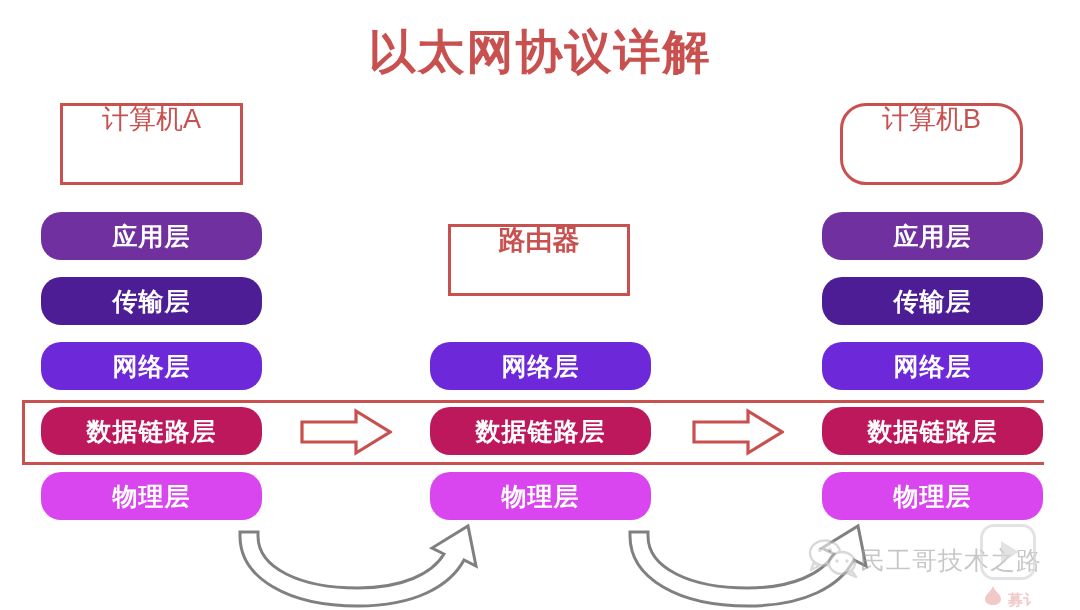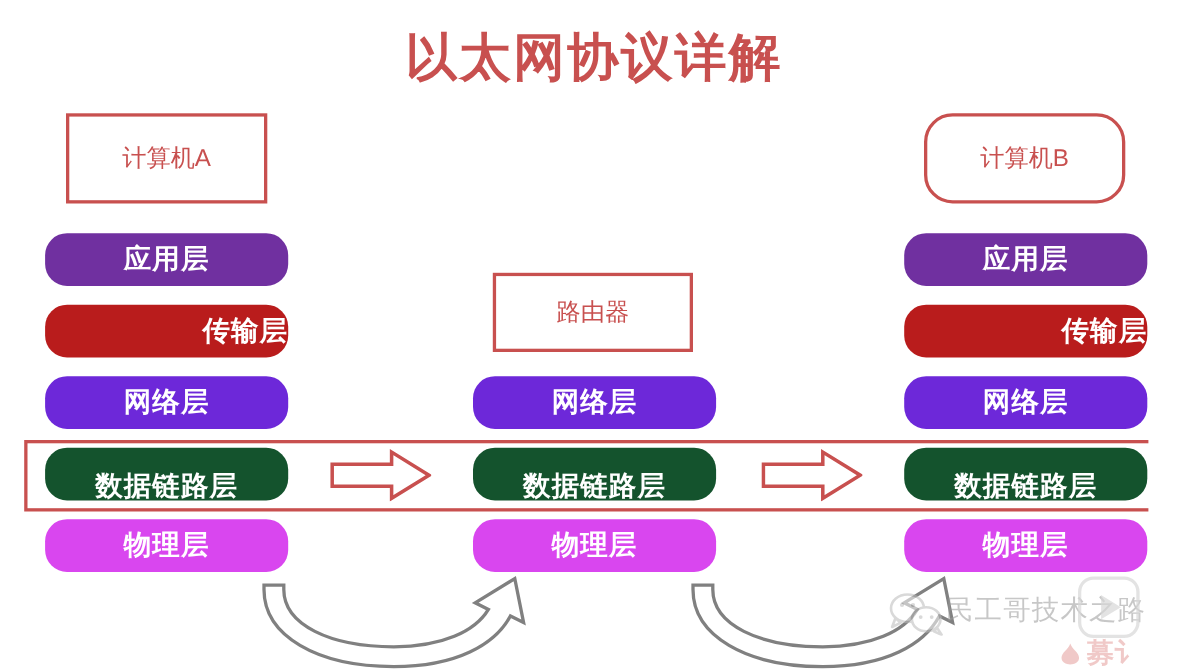--- a/index.html
+++ b/index.html
@@ -33,47 +33,47 @@
     white-space: nowrap;
   }
 
   
   .node-box {
     position: absolute;
     box-sizing: border-box;
     border: 3px solid #C8504F;
     background: #ffffff;
     display: flex;
-    align-items: center;
+    align-items: flex-start;
     justify-content: center;
     color: #C8504F;
-    font-size: 22px;
+    font-size: 27px;
     line-height: 1;
     white-space: nowrap;
   }
 
   
   .layer {
     position: absolute;
     box-sizing: border-box;
     border-radius: 20px;
     display: flex;
     align-items: center;
     justify-content: center;
     color: #ffffff;
     font-weight: bold;
     font-size: 25px;
     line-height: 1;
     white-space: nowrap;
     letter-spacing: 1px;
   }
   .layer.app   { background: #7030A0; }
-  .layer.trans { background: #b91c1c; justify-content: flex-end; }
+  .layer.trans { background: #4c1d95; }
   .layer.net   { background: #6d28d9; }
-  .layer.link  { background: #14532d; align-items: flex-end; }
+  .layer.link  { background: #be185d; }
   .layer.phys  { background: #d946ef; }
 
   
   .link-band {
     position: absolute;
     box-sizing: border-box;
     left: 22px;
     top: 400px;
     width: 1036px;
     height: 65px;
@@ -88,21 +88,21 @@
 
   
   .curve-arrow {
     position: absolute;
   }
 
   
   .watermark {
     position: absolute;
     display: flex;
-    align-items: flex-start;
+    align-items: center;
     gap: 0;
     opacity: 0.55;
   }
   .wm-text {
     font-size: 25px;
     color: #9a9a9a;
     white-space: nowrap;
     letter-spacing: 1px;
   }
   .wm-play {
@@ -128,21 +128,21 @@
   .wm-corner {
     position: absolute;
     right: 6px;
     bottom: 0px;
     display: flex;
     align-items: flex-end;
     gap: 4px;
     opacity: 0.45;
   }
   .wm-corner-text {
-    font-size: 25px;
+    font-size: 15px;
     color: #e08a86;
     font-weight: bold;
     white-space: nowrap;
   }
 </style>
 </head>
 <body>
 
 <div id="stage">
 
@@ -161,21 +161,21 @@
   <div class="layer net" style="left:41px; top:342px; width:221px; height:48px;">
     <span>网络层</span>
   </div>
   <div class="layer link" style="left:41px; top:407px; width:221px; height:48px;">
     <span>数据链路层</span>
   </div>
   <div class="layer phys" style="left:41px; top:472px; width:221px; height:48px;">
     <span>物理层</span>
   </div>
 
-  <div class="node-box" style="left:448px; top:248px; width:182px; height:72px;">
+  <div class="node-box" style="left:448px; top:224px; width:182px; height:72px;font-weight:bold;">
     <span>路由器</span>
   </div>
 
   <div class="layer net" style="left:430px; top:342px; width:221px; height:48px;">
     <span>网络层</span>
   </div>
   <div class="layer link" style="left:430px; top:407px; width:221px; height:48px;">
     <span>数据链路层</span>
   </div>
   <div class="layer phys" style="left:430px; top:472px; width:221px; height:48px;">

